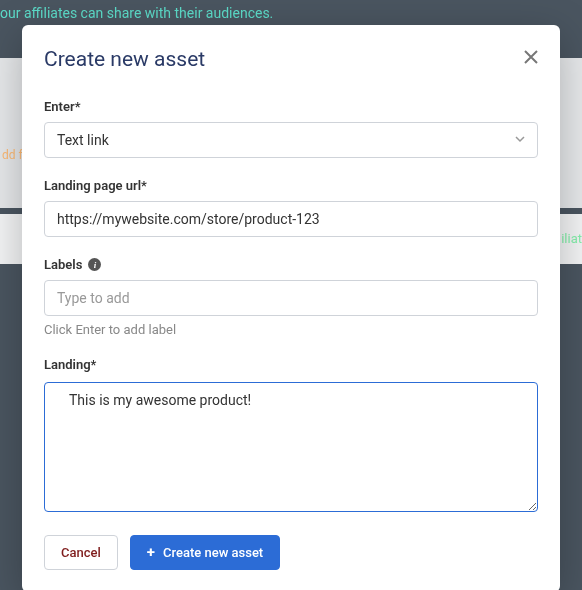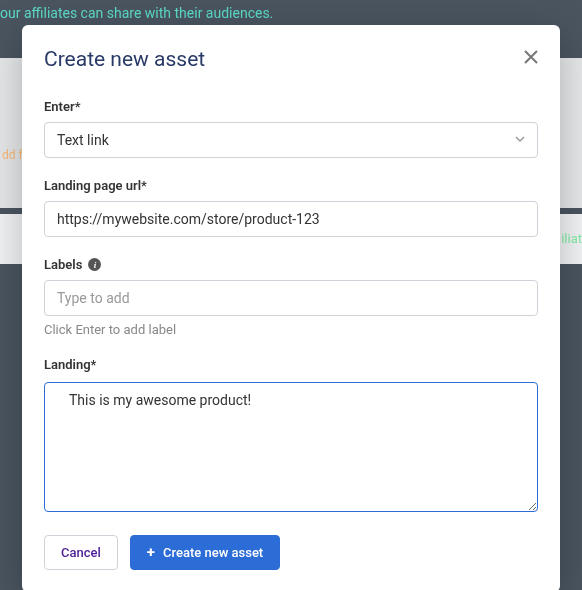--- a/index.html
+++ b/index.html
@@ -152,21 +152,21 @@
     font-weight: 500;
     cursor: pointer;
     font-family: inherit;
     display: inline-flex;
     align-items: center;
     gap: 8px;
   }
   .btn-cancel {
     background: #fff;
     border: 1px solid #cfd3d9;
-    color: #4c1d95;
+    color: #7f1d1d;
   }
   .btn-primary {
     background: #2c6cd6;
     border: 1px solid #2c6cd6;
     color: #fff;
   }
   .plus {
     font-size: 15px;
     line-height: 1;
     font-weight: 700;

